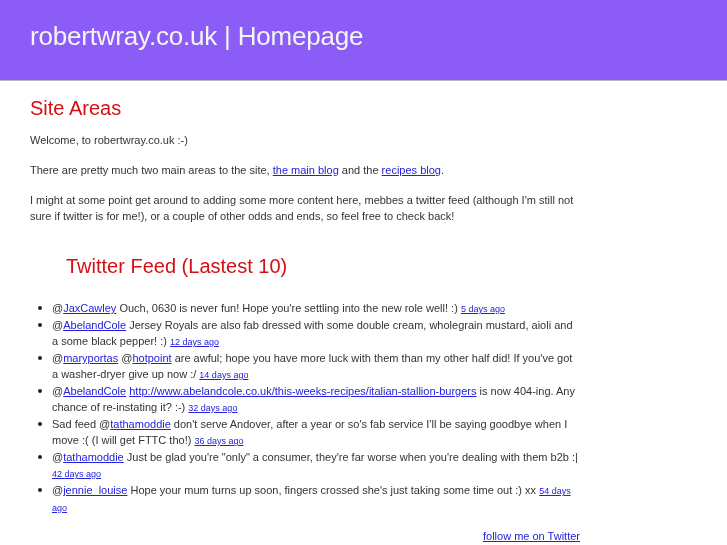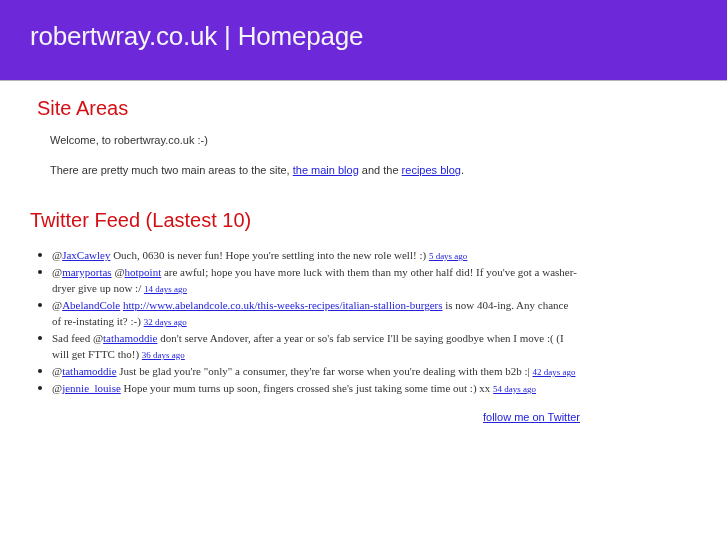--- a/index.html
+++ b/index.html
@@ -1,54 +1,52 @@
 <!DOCTYPE html>
 <html><head>
   <meta charset="utf-8">
   <style>
     * { margin: 0; padding: 0; box-sizing: border-box; }
     html, body { width: 727px; height: 545px; overflow: hidden; background: #ffffff; }
     body { font-family: "Liberation Sans", sans-serif; color: #333333; }
     .header {
       height: 81px;
-      background: #6d28d9;
+      background: #8b5cf6;
       border-bottom: 1px solid #b5b5b5;
       padding-left: 30px;
       padding-top: 20px;
     }
     .header h1 {
       font-weight: normal;
       font-size: 26px;
       color: #f4f4f4;
       line-height: 32px;
       letter-spacing: -0.2px;
     }
     .content { width: 580px; padding-left: 30px; }
     h2 {
       font-weight: normal;
       color: #d40f14;
       font-size: 20px;
       line-height: 24px;
     }
-    h2.site-areas { margin-top: 15px; margin-left: 7px; }
-    h2.twitter { margin-top: 30px; }
+    h2.site-areas { margin-top: 15px; }
+    h2.twitter { margin-top: 30px; margin-left: 36px; }
     p {
       font-size: 11px;
       line-height: 16px;
       margin-top: 14px;
       width: 550px;
-      margin-left: 20px;
     }
     p.first { margin-top: 12px; }
     a { color: #2222dd; text-decoration: underline; }
     ul.feed {
       list-style: none;
-      margin-top: 15px;
+      margin-top: 22px;
       width: 550px;
-      font-family: Liberation Serif, serif;
     }
     ul.feed li {
       position: relative;
       font-size: 11px;
       line-height: 16px;
       padding-left: 22px;
     }
     ul.feed li .bullet {
       position: absolute;
       left: 8px;
@@ -73,25 +71,27 @@
   <h1>robertwray.co.uk | Homepage</h1>
 </div>
 
 <div class="content">
   <h2 class="site-areas">Site Areas</h2>
 
   <p class="first">Welcome, to robertwray.co.uk :-)</p>
 
   <p><span>There are pretty much two main areas to the site, </span><a href="#">the main blog</a><span> and the </span><a href="#">recipes blog</a><span>.</span></p>
 
+  <p>I might at some point get around to adding some more content here, mebbes a twitter feed (although I'm still not sure if twitter is for me!), or a couple of other odds and ends, so feel free to check back!</p>
 
   <h2 class="twitter">Twitter Feed (Lastest 10)</h2>
 
   <ul class="feed" id="tweet-list">
       <li><span class="bullet"></span><span>@</span><a href="#">JaxCawley</a><span> Ouch, 0630 is never fun! Hope you're settling into the new role well! :) </span><a href="#" class="time">5 days ago</a></li>
+      <li><span class="bullet"></span><span>@</span><a href="#">AbelandCole</a><span> Jersey Royals are also fab dressed with some double cream, wholegrain mustard, aioli and a some black pepper! :) </span><a href="#" class="time">12 days ago</a></li>
       <li><span class="bullet"></span><span>@</span><a href="#">maryportas</a><span> @</span><a href="#">hotpoint</a><span> are awful; hope you have more luck with them than my other half did! If you've got a washer-dryer give up now :/ </span><a href="#" class="time">14 days ago</a></li>
       <li><span class="bullet"></span><span>@</span><a href="#">AbelandCole</a><span> </span><a href="#">http://www.abelandcole.co.uk/this-weeks-recipes/italian-stallion-burgers</a><span> is now 404-ing. Any chance of re-instating it? :-) </span><a href="#" class="time">32 days ago</a></li>
       <li><span class="bullet"></span><span>Sad feed @</span><a href="#">tathamoddie</a><span> don't serve Andover, after a year or so's fab service I'll be saying goodbye when I move :( (I will get FTTC tho!) </span><a href="#" class="time">36 days ago</a></li>
       <li><span class="bullet"></span><span>@</span><a href="#">tathamoddie</a><span> Just be glad you're "only" a consumer, they're far worse when you're dealing with them b2b :| </span><a href="#" class="time">42 days ago</a></li>
       <li><span class="bullet"></span><span>@</span><a href="#">jennie_louise</a><span> Hope your mum turns up soon, fingers crossed she's just taking some time out :) xx </span><a href="#" class="time">54 days ago</a></li>
     </ul>
 
   <div class="follow">
     <a href="#">follow me on Twitter</a>
   </div>

